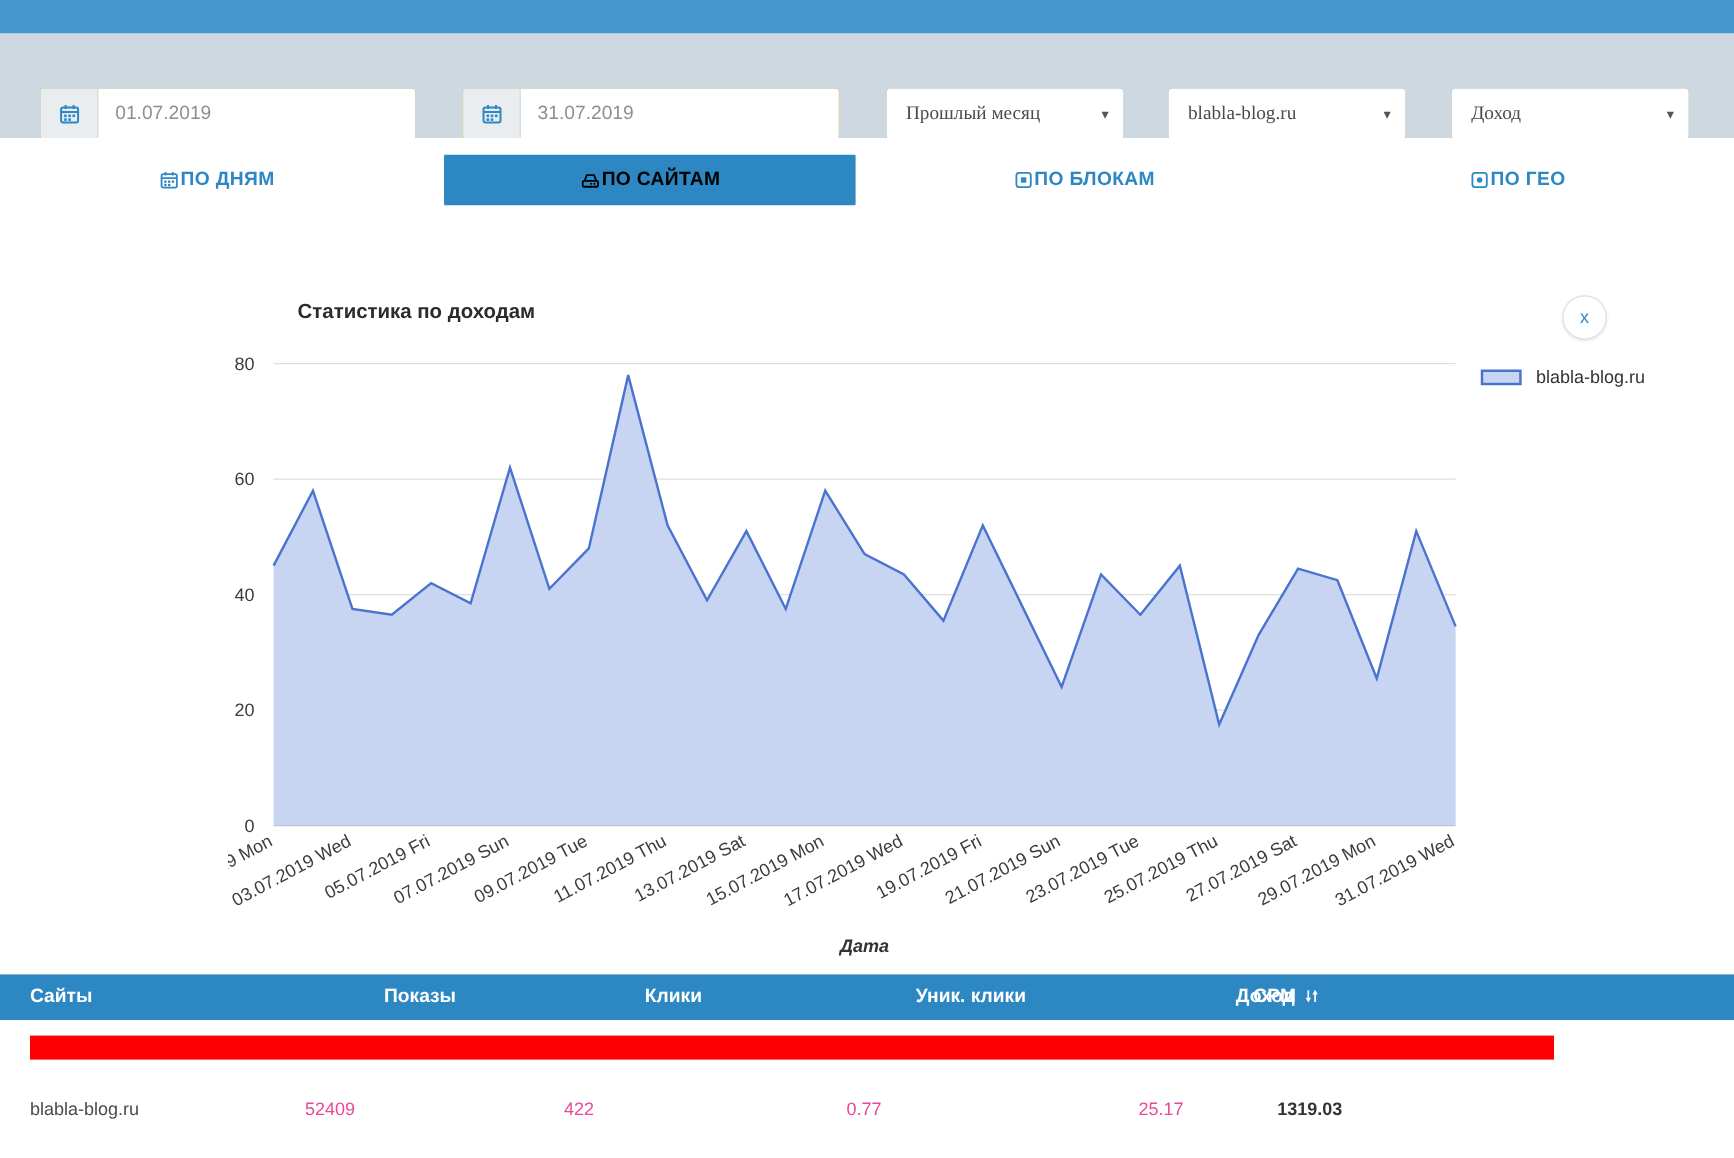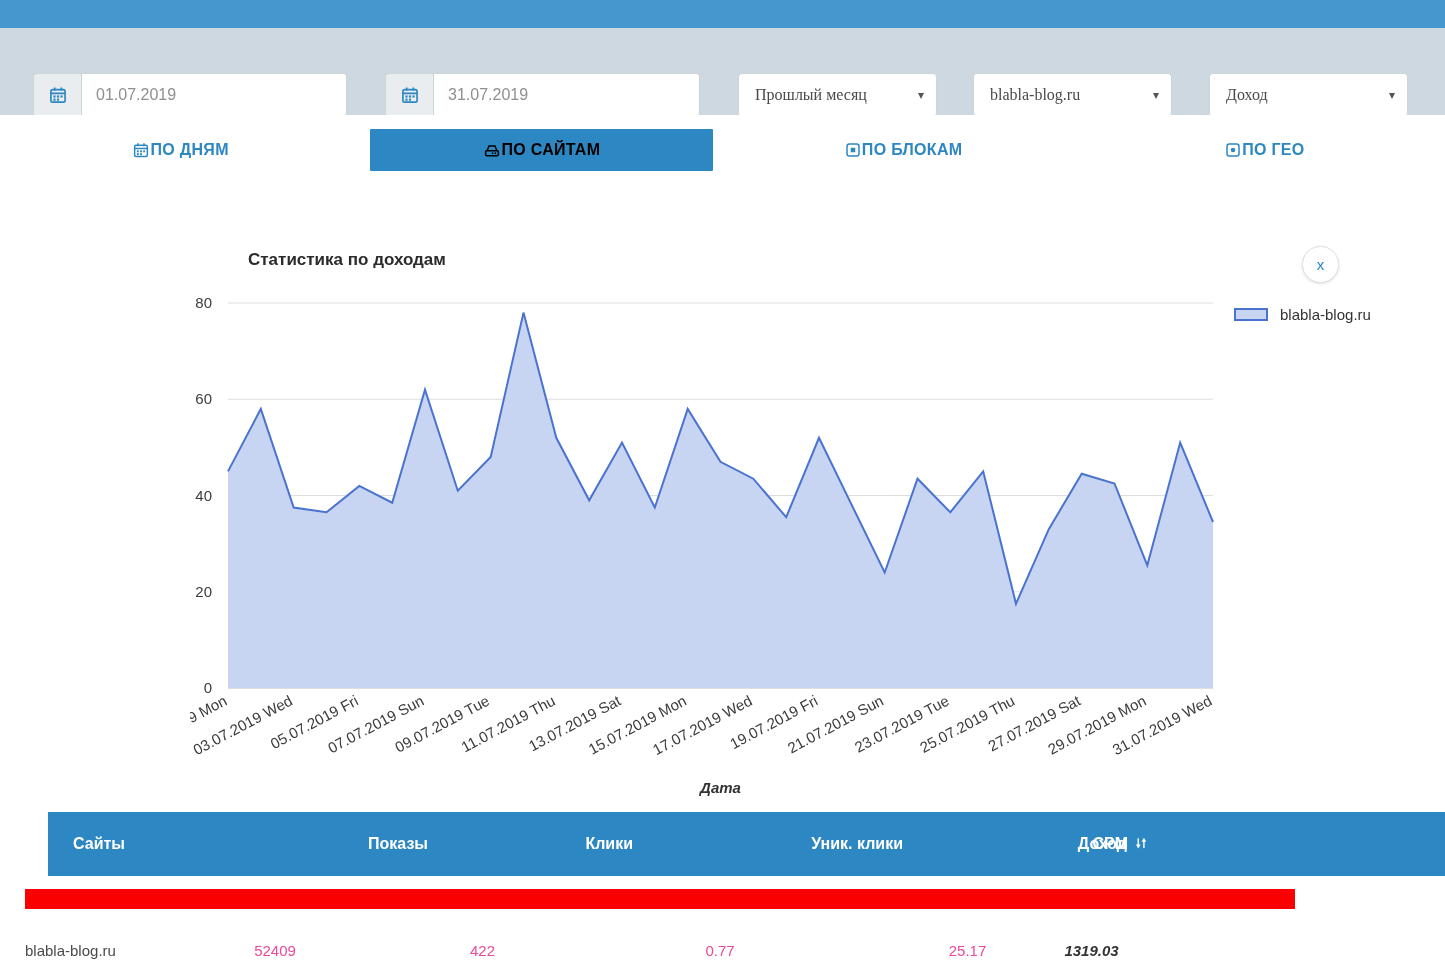--- a/index.html
+++ b/index.html
@@ -50,33 +50,33 @@
   .legend { position: absolute; left: 1234px; top: 119px; height: 20px;
     display: flex; align-items: center; gap: 12px; }
   .legend .swatch { width: 34px; height: 13px; background: var(--chartfill, #c7d4f2);
     border: 2px solid var(--chartline, #4a73d0); }
   .legend .lbl { font-size: 15px; color: #333; }
   #chart-svg { position: absolute; left: 190px; top: 95px; }
 
   
   .data-table { position: absolute; top: 812px; left: 0; width: 1445px; }
   .t-row { display: grid; grid-template-columns: 170px 210px 205px 270px 225px 75px 290px; }
-  .t-head { background: var(--accent, #2d87c3); height: 64px; margin-left: 48px; }
+  .t-head { background: var(--accent, #2d87c3); height: 38px; }
   .t-head .t-cell { color: #fff; font-size: 16px; font-weight: bold; display: flex;
     align-items: center; justify-content: flex-end; gap: 7px; cursor: pointer; }
   .t-cell.first { justify-content: flex-start; padding-left: 25px; }
   .t-cell.last { padding-right: 52px; }
   .t-redacted { position: relative; height: 46px; background: #fff; }
   .red-bar { position: absolute; left: 25px; top: 13px; width: 1270px; height: 20px;
     background: var(--red, #fb0000); }
   .t-body-row { height: 57px; background: #fff; }
   .t-body-row .t-cell { display: flex; align-items: center; justify-content: center;
     font-size: 15px; color: #ec4899; }
   .t-body-row .t-cell.first { justify-content: flex-start; color: #4a4a4a; }
-  .t-body-row .t-cell.bold { font-weight: bold; color: #333; font-style: italic; }
+  .t-body-row .t-cell.bold { font-weight: bold; color: #333; }
 </style>
 </head>
 <body>
 
 <div class="page">
 
   <div class="top-strip"></div>
 
   <div class="filter-bar" style="background: rgb(205, 216, 225);">
     <div class="input-group group-from">

